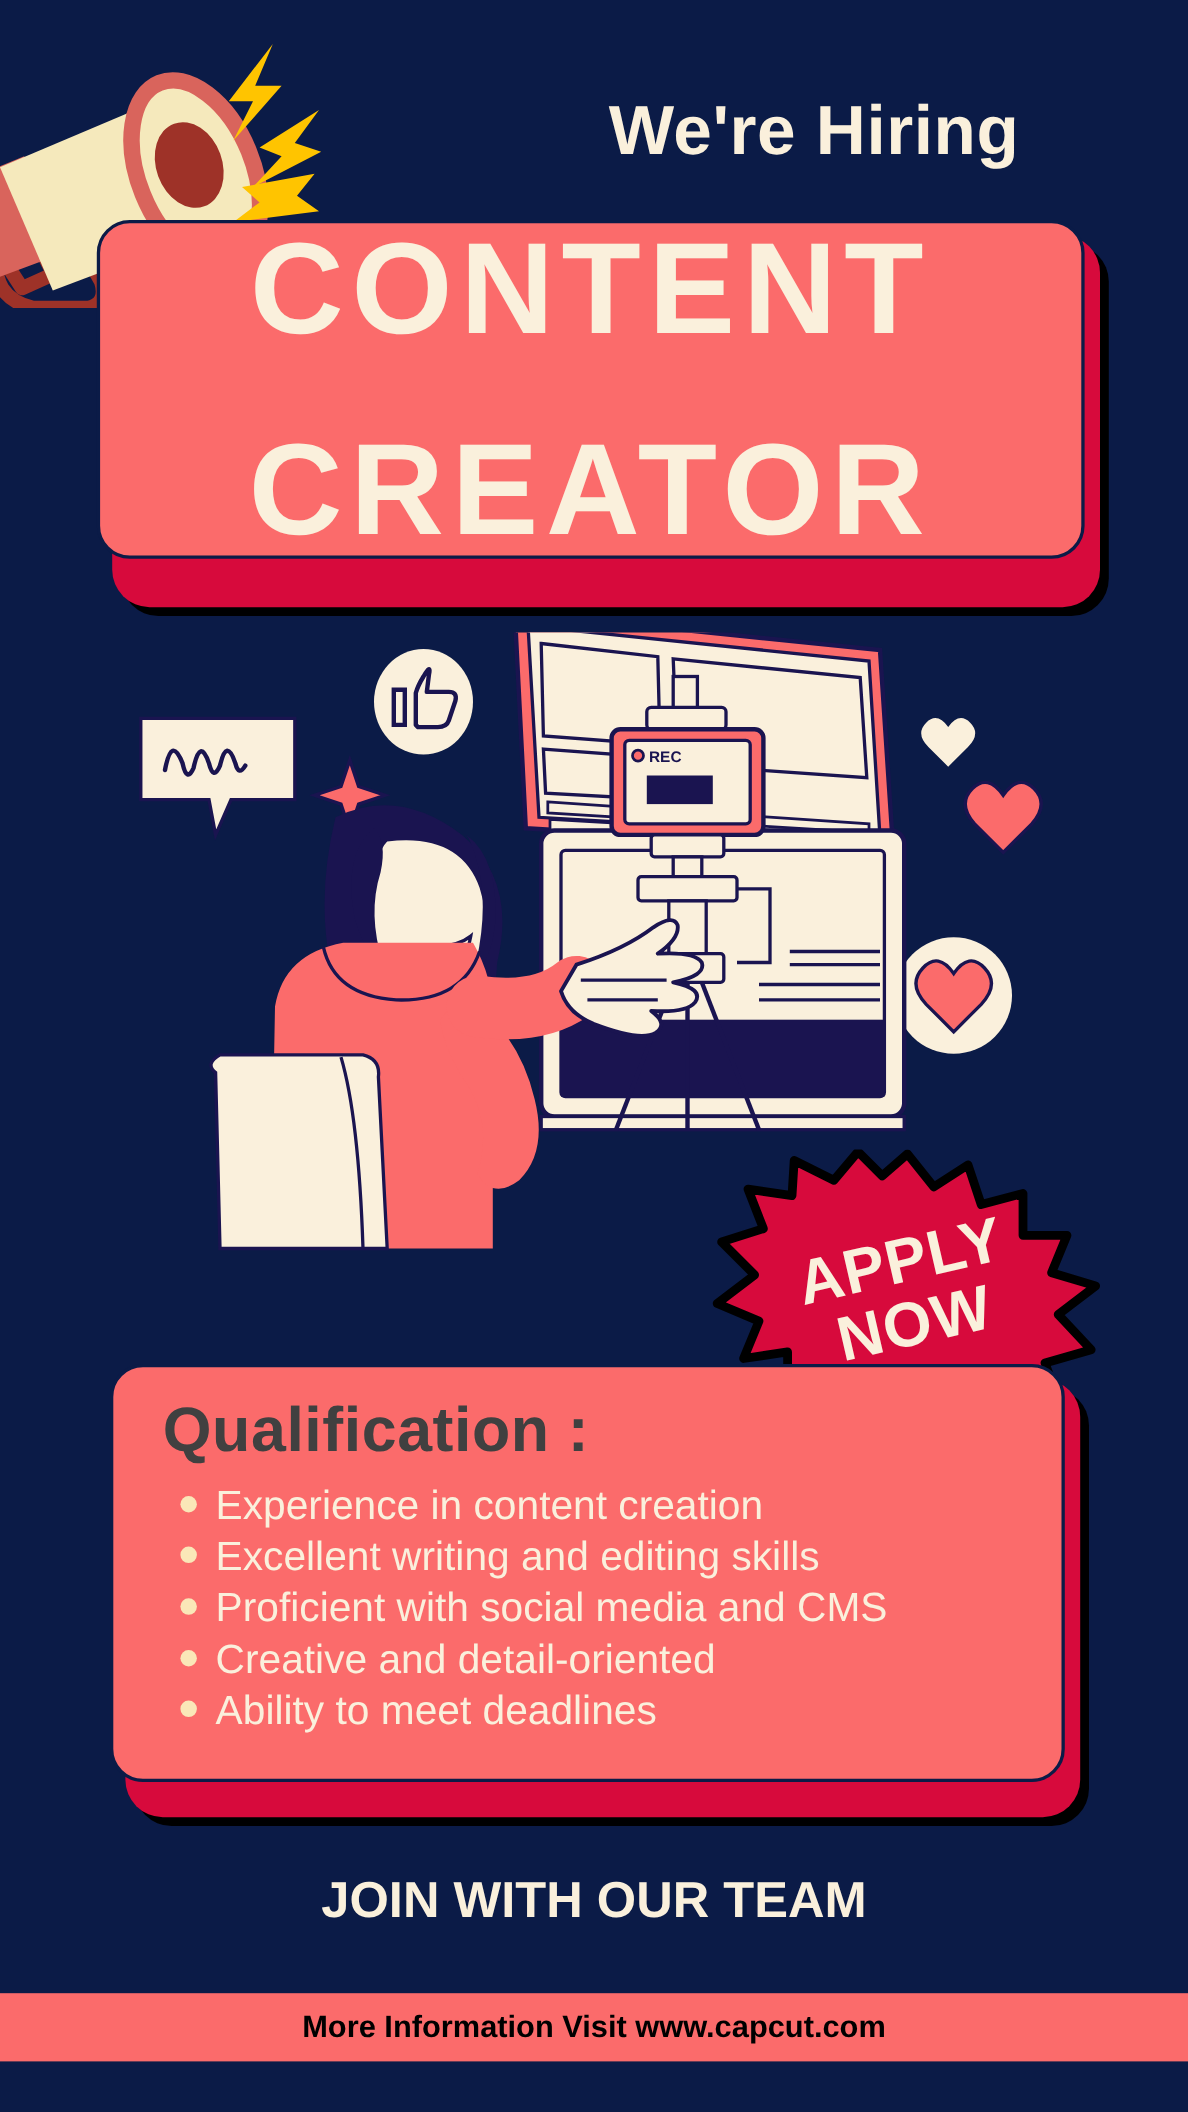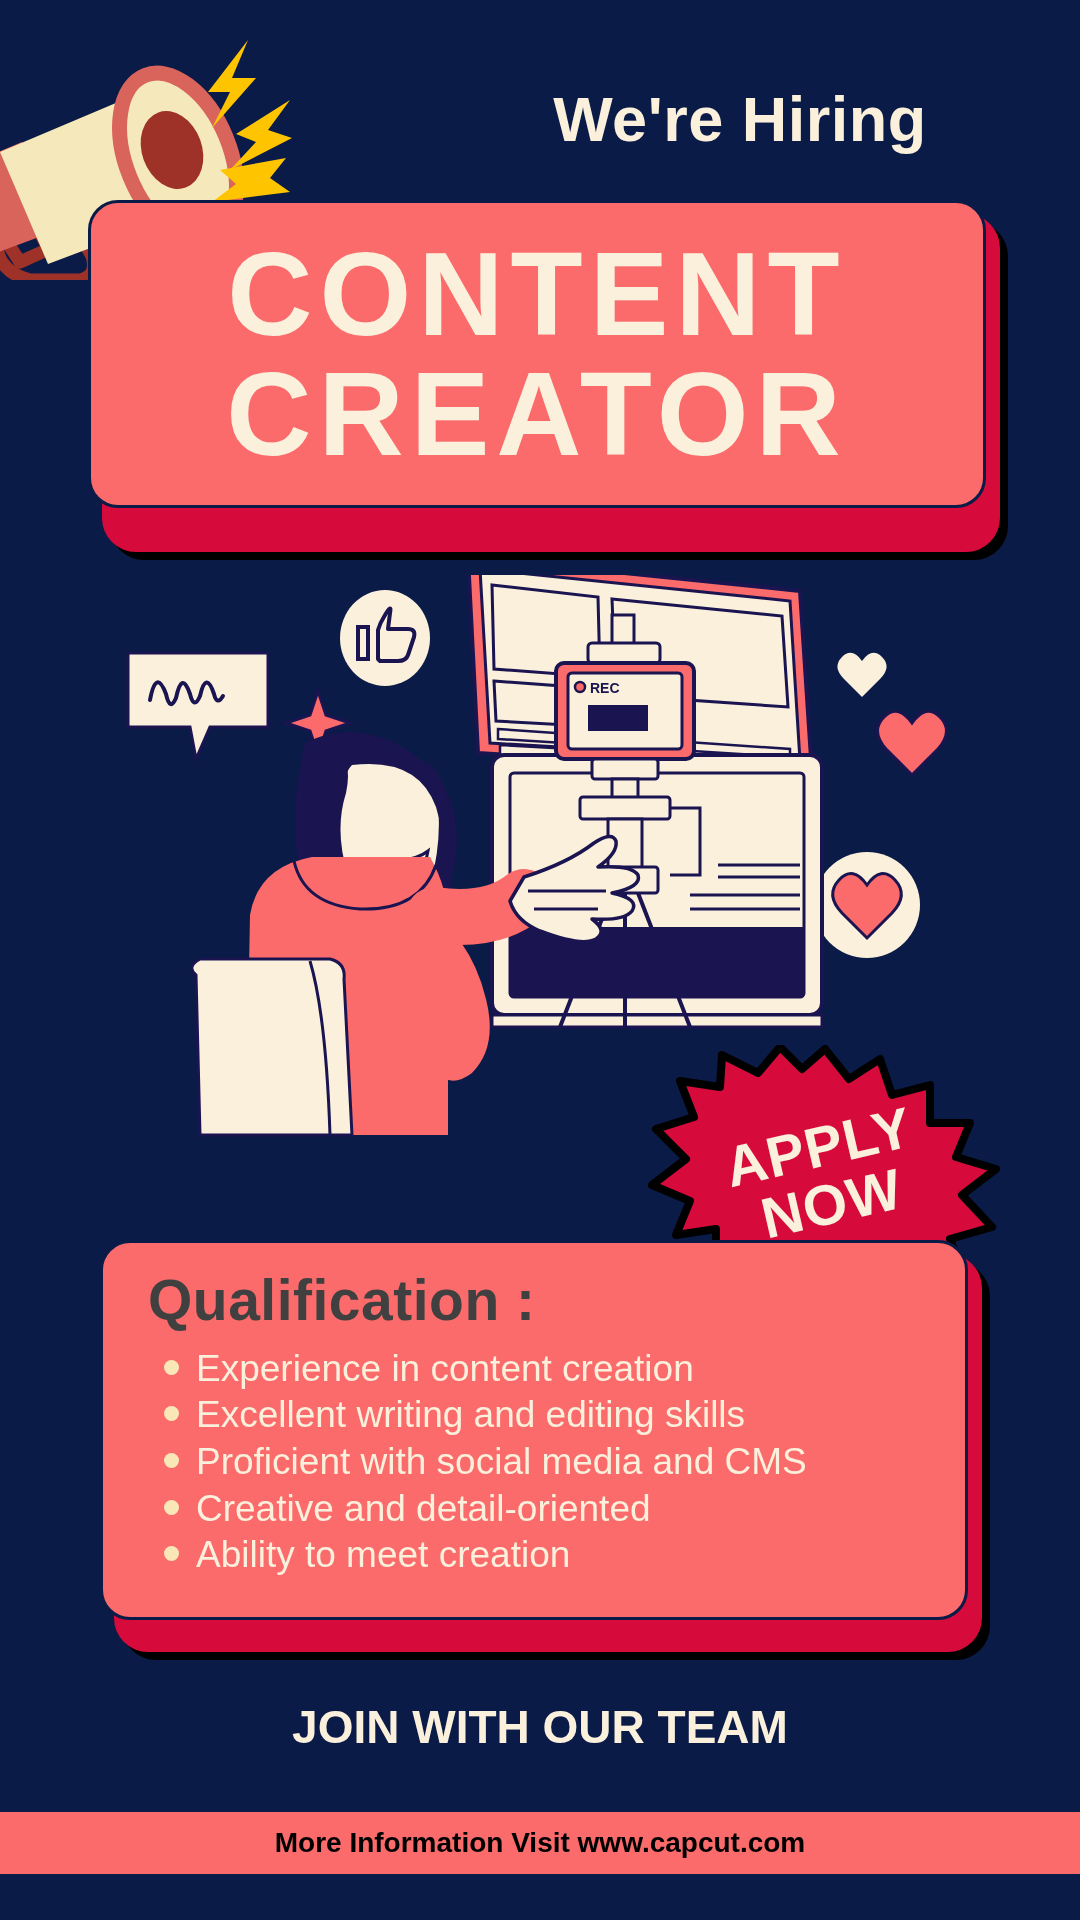--- a/index.html
+++ b/index.html
@@ -44,21 +44,21 @@
     position:absolute; left:14px; top:14px;
     width:898px; height:338px;
     background:#D70A3C; border-radius:34px;
   }
   .banner-main {
     position:absolute; left:0; top:0;
     width:898px; height:308px;
     background:#FB6B6B; border-radius:30px;
     border:3px solid #0B1B47;
     display:flex; flex-direction:column;
-    align-items:center; justify-content:center;
+    align-items:center; justify-content:space-between;
   }
   .banner-line {
     color:#FAF0DC;
     font-weight:bold;
     font-size:118px;
     letter-spacing:7px;
     line-height:1.02;
     white-space:nowrap;
   }
 
@@ -325,21 +325,21 @@
         <li>
           <span class="qual-bullet"></span>
           <span>Proficient with social media and CMS</span>
         </li>
         <li>
           <span class="qual-bullet"></span>
           <span>Creative and detail-oriented</span>
         </li>
         <li>
           <span class="qual-bullet"></span>
-          <span>Ability to meet creation</span>
+          <span>Ability to meet deadlines</span>
         </li>
       </ul>
     </div>
   </div>
 
   <div class="join-text">JOIN WITH OUR TEAM</div>
 
   <div class="footer-bar">
     <div class="footer-text">More Information Visit www.capcut.com</div>
   </div>

